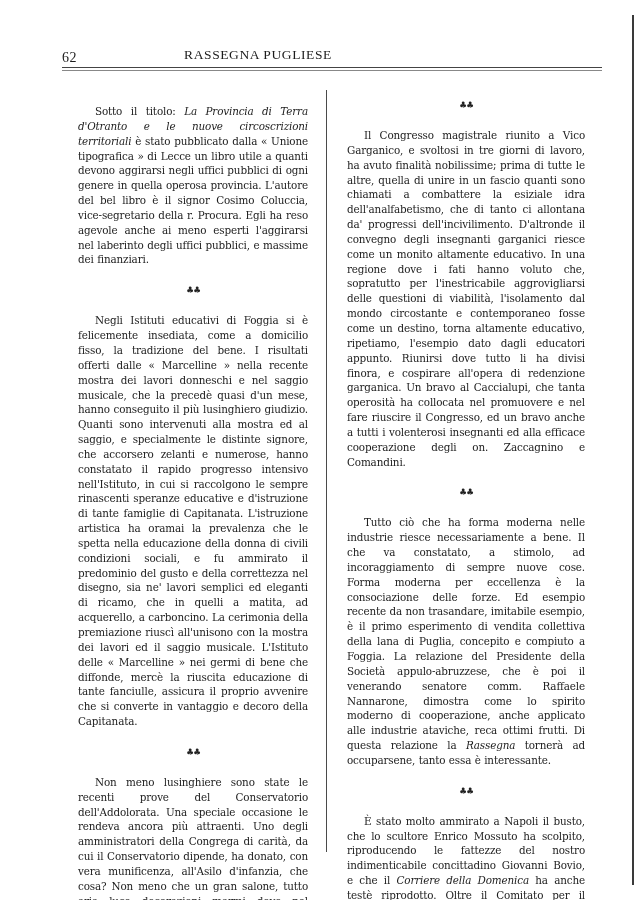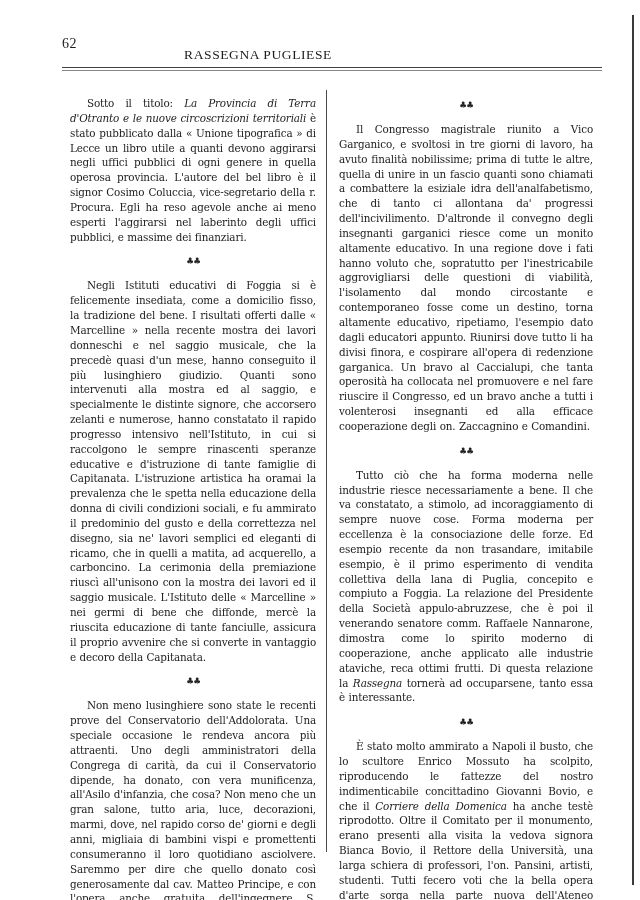--- a/index.html
+++ b/index.html
@@ -1,21 +1,21 @@
 <!DOCTYPE html>
 <html><head>
 <meta charset="utf-8">
 <style>
   html, body { margin: 0; padding: 0; }
   body {
     width: 640px; height: 900px; background: #ffffff; position: relative; overflow: hidden;
     font-family: "DejaVu Serif", "Liberation Serif", serif; color: #1c1c1c;
   }
   .page-number {
-    position: absolute; left: 62px; top: 36px; font-size: 14px; letter-spacing: 0.5px;
+    position: absolute; left: 62px; top: 50px; font-size: 14px; letter-spacing: 0.5px;
     font-family: "Liberation Serif", serif;
   }
   .running-head {
     position: absolute; left: 0; width: 516px; top: 47px; text-align: center;
     font-size: 13.5px; letter-spacing: 0.6px; font-family: "Liberation Serif", serif;
   }
   .head-rule {
     position: absolute; left: 62px; top: 67px; width: 540px; height: 4px;
     border-top: 1.3px solid #444; border-bottom: 0.8px solid #888; box-sizing: border-box;
   }
@@ -24,21 +24,21 @@
   }
   .column {
     position: absolute; top: 88px; font-size: 10.4px; line-height: 14.85px; text-align: justify;
     font-family: "DejaVu Serif", serif; letter-spacing: -0.15px; word-spacing: 0.3px;
   }
   .col-left { left: 62px; width: 262px; }
   .col-right { left: 331px; width: 270px; }
   .col-divider {
     position: absolute; left: 326px; top: 90px; width: 1px; height: 762px; background: #4a4a4a;
   }
-  .para { margin: 8px; text-indent: 17px; hyphens: auto; }
+  .para { margin: 16px; text-indent: 17px; hyphens: auto; }
   .para.cont { text-indent: 0; }
   .ornament {
     text-align: center; font-size: 9px; letter-spacing: -1px; margin: 10px 0 10px 0; line-height: 14px;
     color: #222;
   }
   em { font-style: italic; }
 </style>
 </head>
 <body>
 

